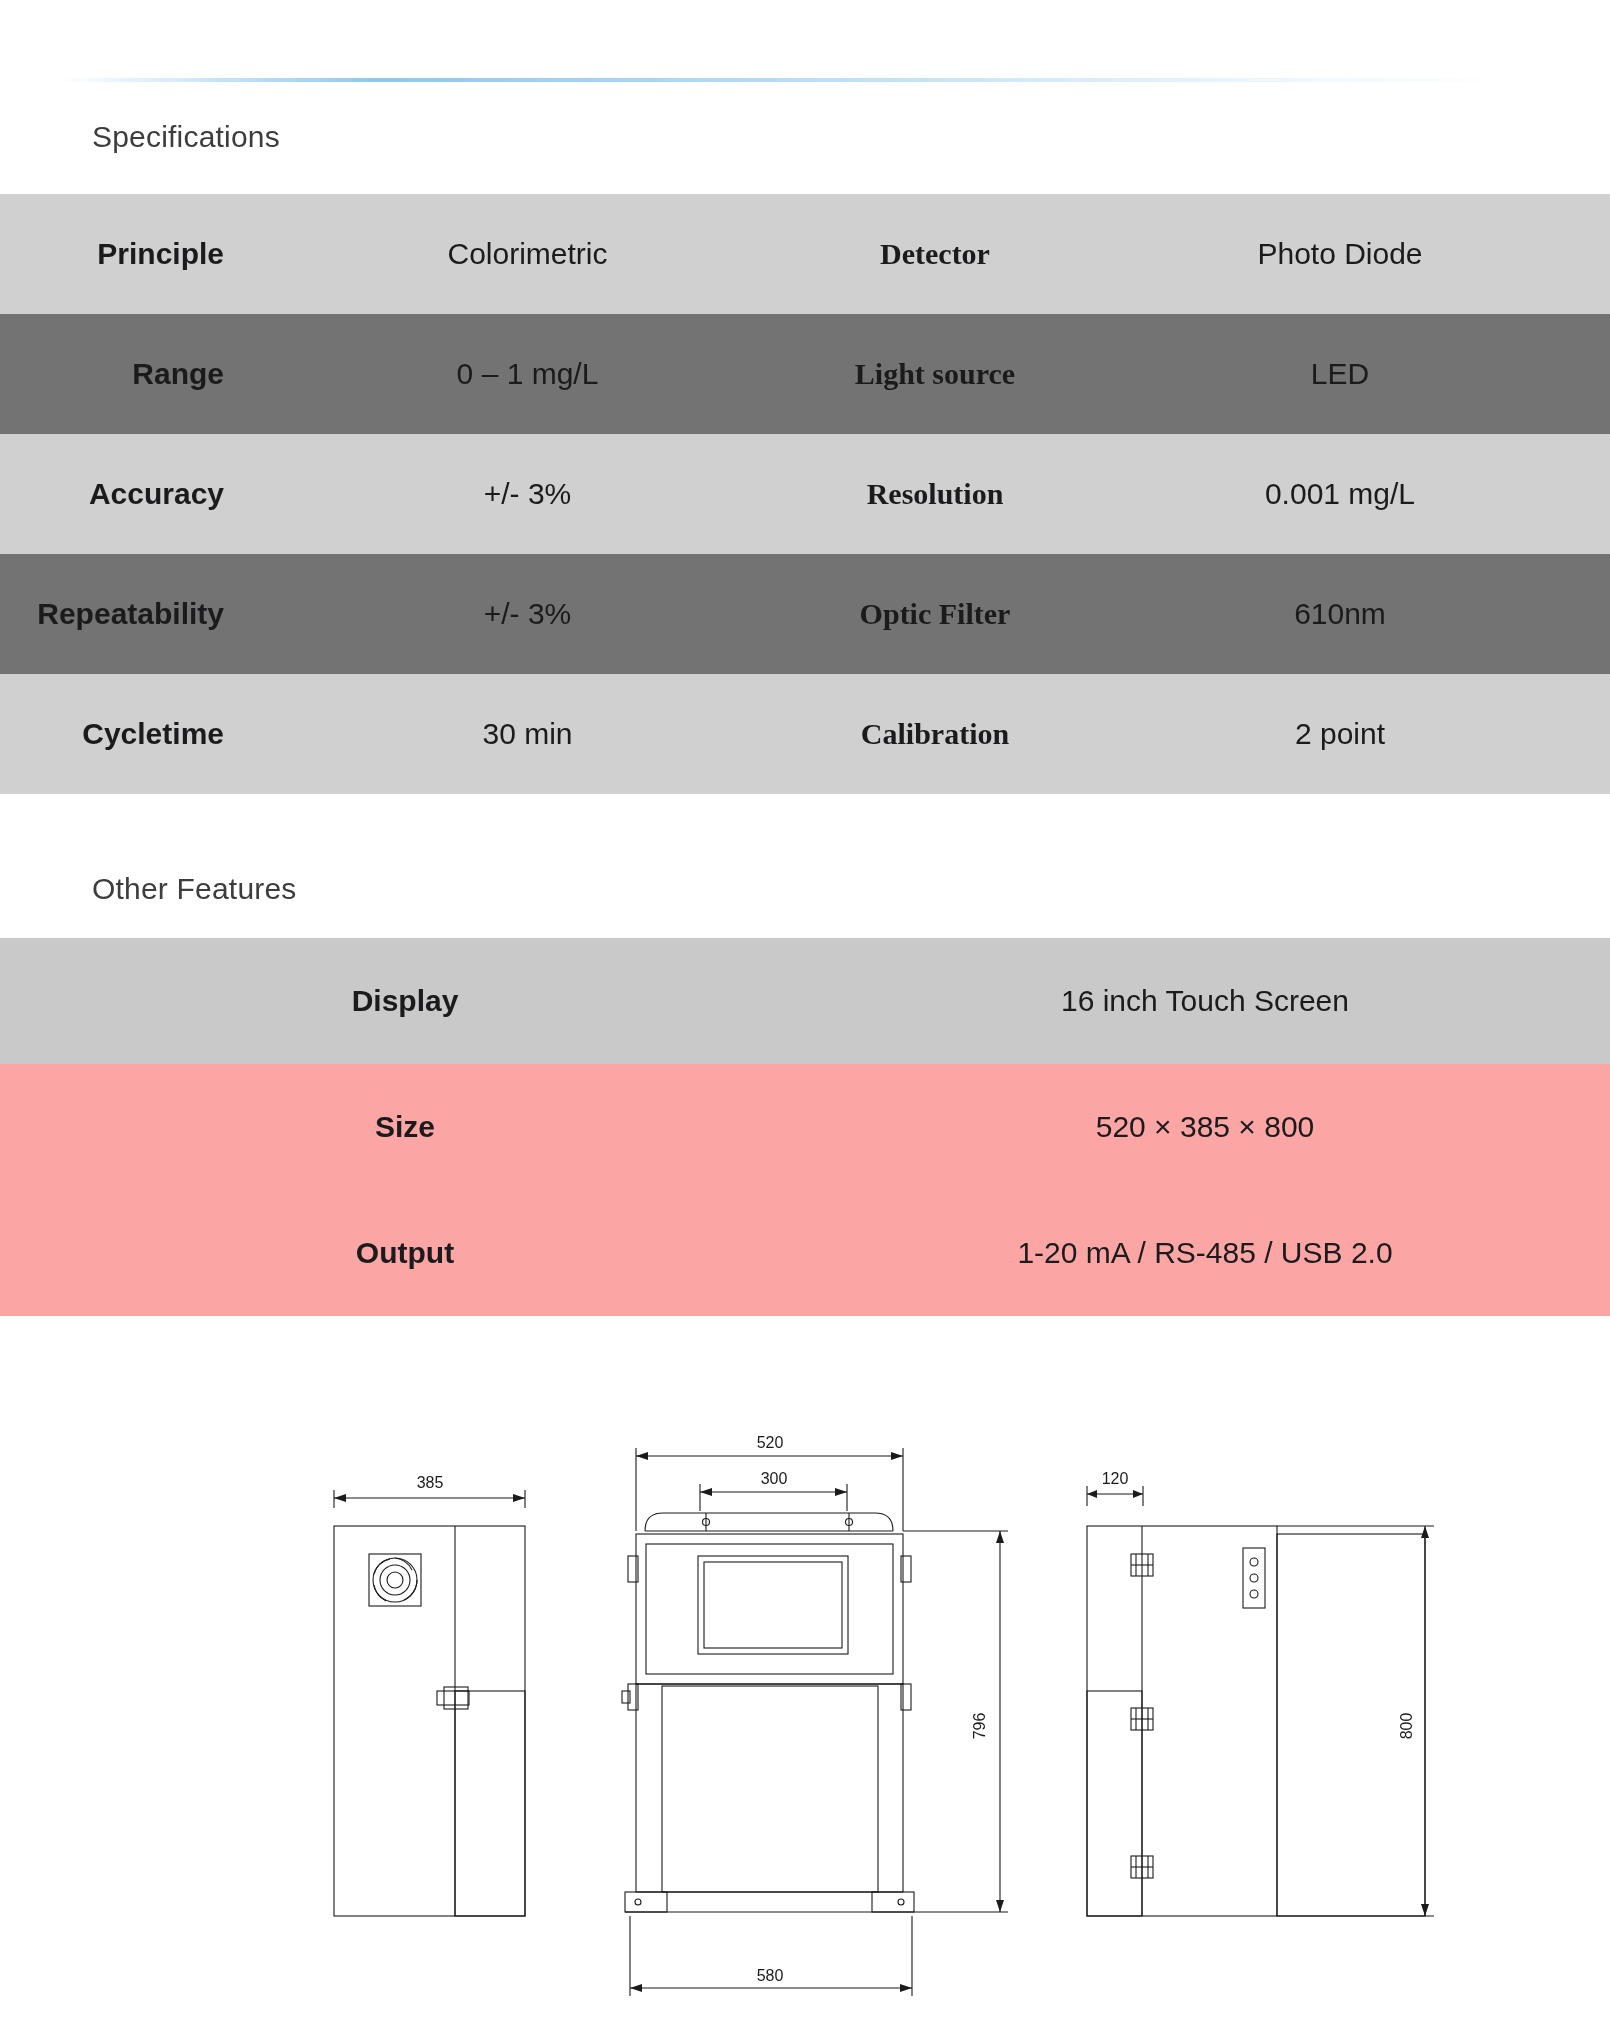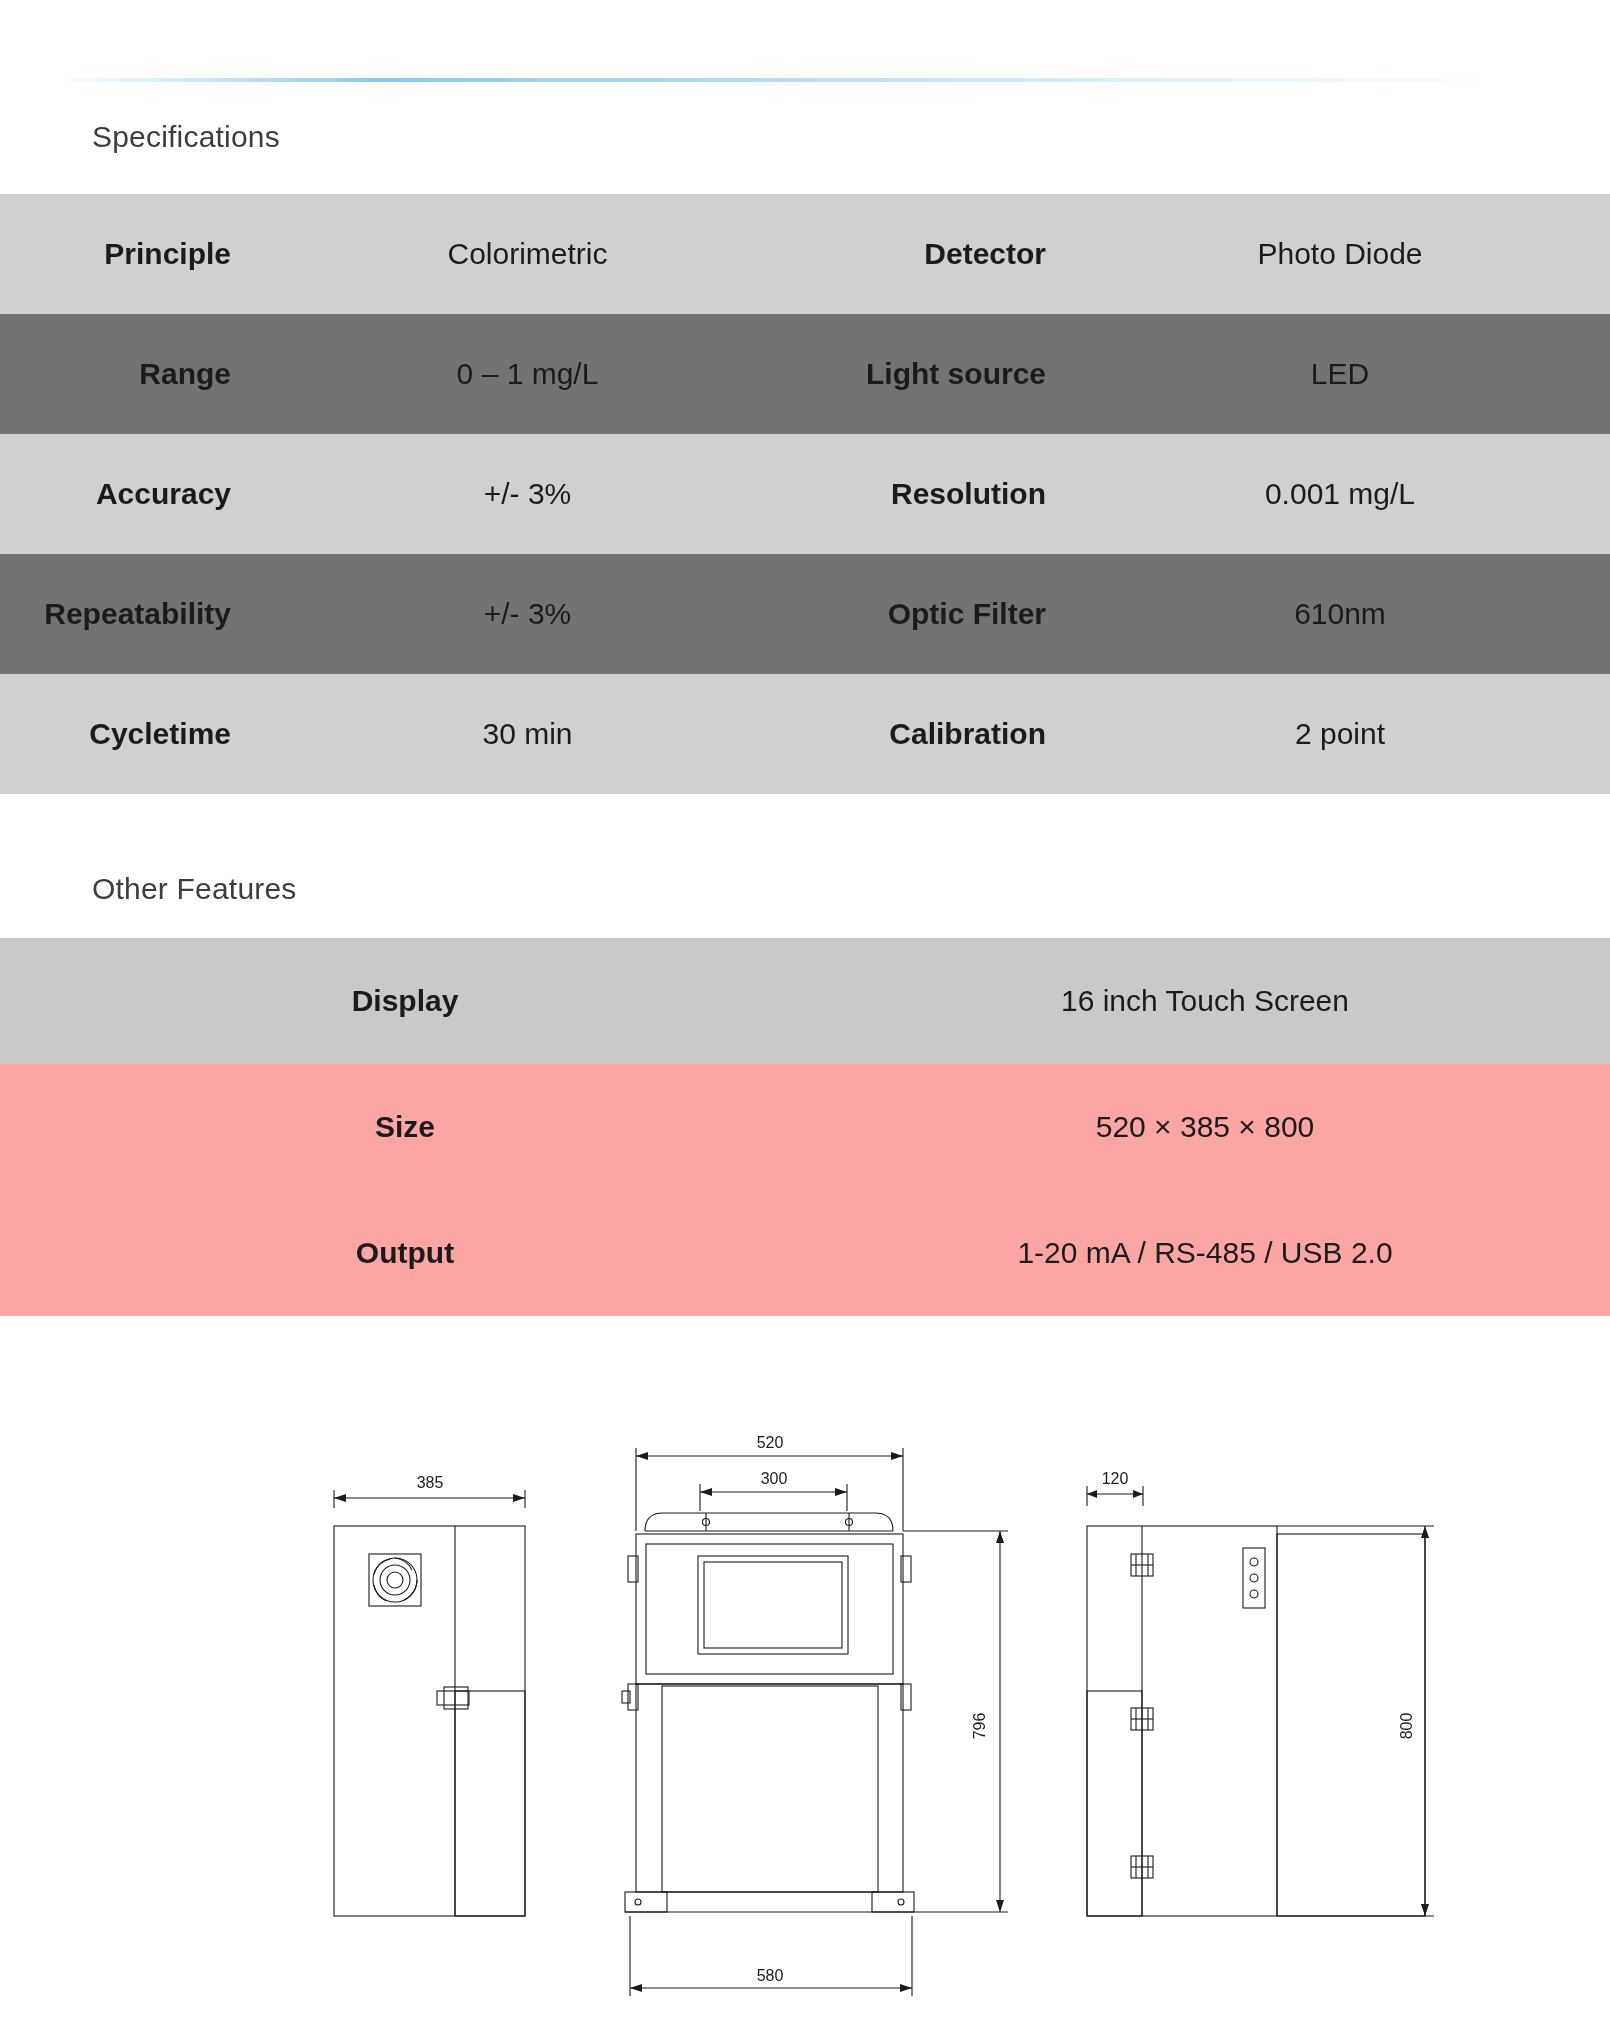--- a/index.html
+++ b/index.html
@@ -48,37 +48,38 @@
     position: absolute;
     left: 0; top: 194px;
     width: 1610px;
   }
   .spec-table tr { height: 120px; }
   .spec-table tr.odd  { background: #d0d0d0; }
   .spec-table tr.even { background: #737373; margin-top: 29px; }
   .spec-table td {
     font-size: 30px;
     color: #1b1b1d;
-    padding: 0 24px;
+    padding: 0 31px;
     vertical-align: middle;
   }
   .spec-table td.k {
     font-weight: bold;
     text-align: right;
     width: 255px;
   }
   .spec-table td.v {
     text-align: center;
     width: 545px;
     font-weight: normal;
   }
   .spec-table td.k2 {
     font-weight: bold;
-    text-align: right;
+    text-align: center;
     width: 270px;
+    font-family: Liberation Serif, serif;
   }
   .spec-table td.v2 {
     text-align: center;
     width: 540px;
   }
 
   
   .other-table-wrap {
     position: absolute;
     left: 0; top: 938px;

